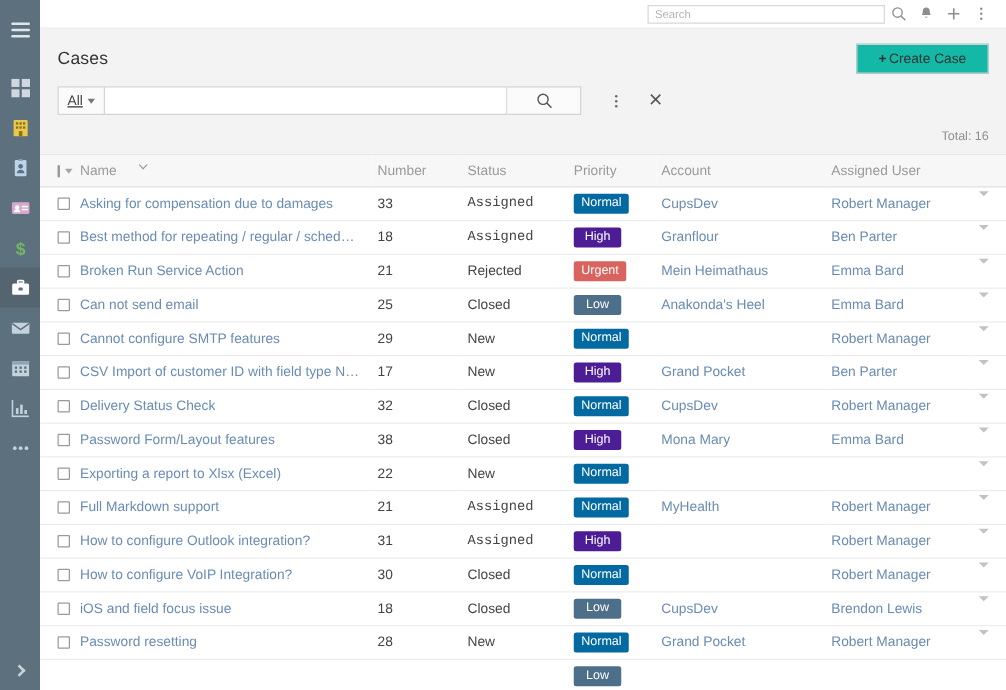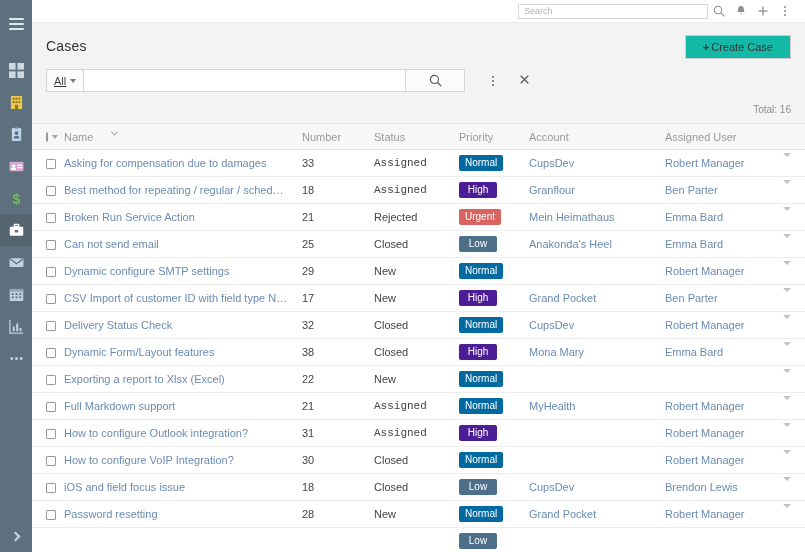--- a/index.html
+++ b/index.html
@@ -519,21 +519,21 @@
                 <td class="col-name"><span class="link">Can not send email</span></td>
                 <td class="col-num">25</td>
                 <td class="col-stat st-closed">Closed</td>
                 <td class="col-prio"><span class="badge b-low">Low</span></td>
                 <td class="col-acct"><span class="link">Anakonda's Heel</span></td>
                 <td class="col-user"><span class="link">Emma Bard</span></td>
                 <td class="col-menu"><span class="row-caret"></span></td>
               </tr>
               <tr>
                 <td class="col-chk"><span class="chk"></span></td>
-                <td class="col-name"><span class="link">Dynamic configure SMTP settings</span></td>
+                <td class="col-name"><span class="link">Cannot configure SMTP features</span></td>
                 <td class="col-num">29</td>
                 <td class="col-stat st-new">New</td>
                 <td class="col-prio"><span class="badge b-normal">Normal</span></td>
                 <td class="col-acct"></td>
                 <td class="col-user"><span class="link">Robert Manager</span></td>
                 <td class="col-menu"><span class="row-caret"></span></td>
               </tr>
               <tr>
                 <td class="col-chk"><span class="chk"></span></td>
                 <td class="col-name"><span class="link">CSV Import of customer ID with field type N…</span></td>
@@ -549,21 +549,21 @@
                 <td class="col-name"><span class="link">Delivery Status Check</span></td>
                 <td class="col-num">32</td>
                 <td class="col-stat st-closed">Closed</td>
                 <td class="col-prio"><span class="badge b-normal">Normal</span></td>
                 <td class="col-acct"><span class="link">CupsDev</span></td>
                 <td class="col-user"><span class="link">Robert Manager</span></td>
                 <td class="col-menu"><span class="row-caret"></span></td>
               </tr>
               <tr>
                 <td class="col-chk"><span class="chk"></span></td>
-                <td class="col-name"><span class="link">Dynamic Form/Layout features</span></td>
+                <td class="col-name"><span class="link">Password Form/Layout features</span></td>
                 <td class="col-num">38</td>
                 <td class="col-stat st-closed">Closed</td>
                 <td class="col-prio"><span class="badge b-high">High</span></td>
                 <td class="col-acct"><span class="link">Mona Mary</span></td>
                 <td class="col-user"><span class="link">Emma Bard</span></td>
                 <td class="col-menu"><span class="row-caret"></span></td>
               </tr>
               <tr>
                 <td class="col-chk"><span class="chk"></span></td>
                 <td class="col-name"><span class="link">Exporting a report to Xlsx (Excel)</span></td>

